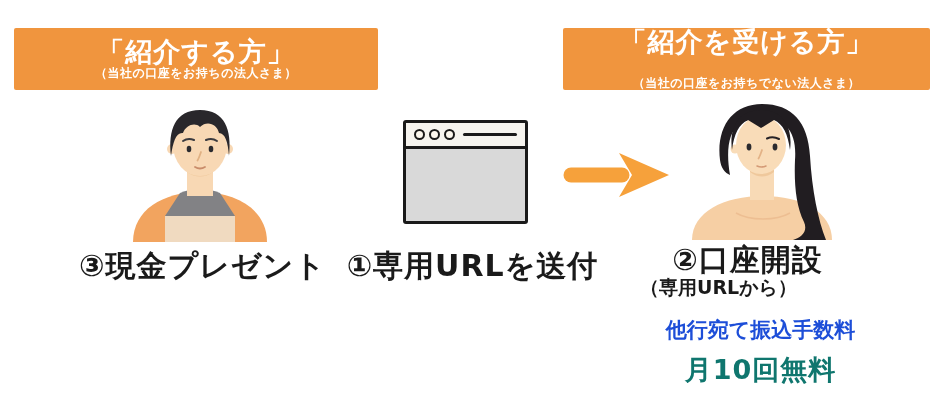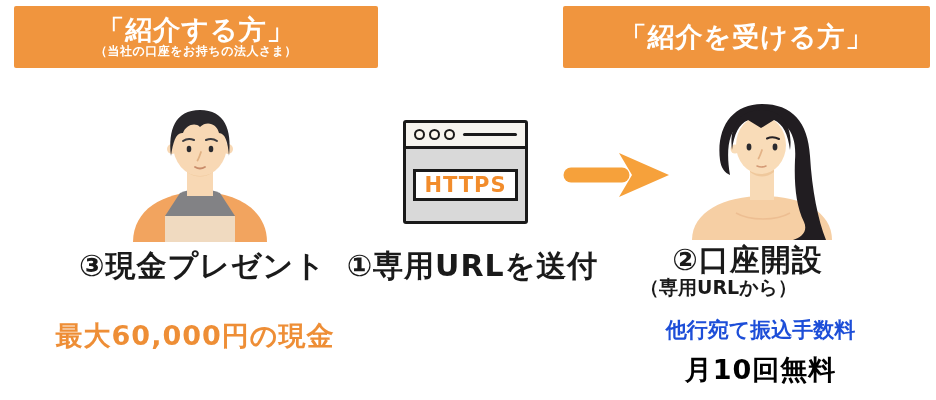--- a/index.html
+++ b/index.html
@@ -1,20 +1,20 @@
 <!DOCTYPE html>
 <html><head>
 <meta charset="utf-8">
 <style>
   * { margin:0; padding:0; box-sizing:border-box; }
   body { background:#fff; font-family:"DejaVu Sans","Liberation Sans",sans-serif; }
   .stage { position:relative; width:936px; height:400px; background:#ffffff; overflow:hidden; }
 
   
-  .banner { position:absolute; top:6px; height:62px; background:#F0953E; color:#fff;
+  .banner { position:absolute; top:28px; height:62px; background:#F0953E; color:#fff;
             display:flex; flex-direction:column; align-items:center; justify-content:center;
             text-align:center; border-radius:2px; }
   .banner-left  { left:14px;  width:364px; }
   .banner-right { left:563px; width:367px;gap:20px; }
   .banner .title    { font-size:27px; font-weight:bold; line-height:1.1; letter-spacing:1px; }
   .banner .subtitle { font-size:12px; font-weight:bold; line-height:1.25; letter-spacing:0.5px; }
 
   
   .avatar { position:absolute; }
   .avatar-man   { left:125px; top:104px; width:150px; height:138px; }
@@ -43,35 +43,36 @@
   .step2-sub { position:absolute; left:640px; top:275px; width:215px; 
                font-size:19px; font-weight:bold; color:#1a1a1a; white-space:nowrap; }
 
   
   .benefit-left { position:absolute; left:40px; top:318px; width:310px; text-align:center;
                   color:#EE8E36; font-weight:bold; font-size:27px; line-height:1.3;
                   letter-spacing:1px; }
   .fee-label { position:absolute; left:628px; top:316px; width:265px; text-align:center;
                color:#1d4ed8; font-weight:bold; font-size:21px; white-space:nowrap; }
   .fee-highlight { position:absolute; left:628px; top:352px; width:265px; text-align:center;
-                   color:#000000; font-weight:bold; font-size:27px; letter-spacing:1px;
+                   color:#0f766e; font-weight:bold; font-size:27px; letter-spacing:1px;
                    white-space:nowrap; }
 </style>
 </head>
 <body>
 
 <div class="stage">
 
   <div class="banner banner-left">
     <div class="title">「紹介する方」</div>
     <div class="subtitle">（当社の口座をお持ちの法人さま）</div>
   </div>
 
   <div class="banner banner-right">
     <div class="title">「紹介を受ける方」</div>
+    <div class="subtitle">（当社の口座をお持ちでない法人さま）</div>
   </div>
 
   <svg class="avatar avatar-man" viewBox="0 0 150 138" aria-hidden="true">
     <path d="M8,138 C8,106 38,88 75,88 C112,88 142,106 142,138 Z" fill="#F2A45F"></path>
     <rect x="40" y="112" width="70" height="26" fill="#F0DAC0"></rect>
     <path d="M40,112 L55,89 C61,86.5 68,85 75,85 C82,85 89,86.5 95,89 L110,112 Z" fill="#828285"></path>
     <rect x="62" y="58" width="26" height="34" fill="#F8D8B4"></rect>
     <path d="M62,58 L88,58 L88,68 C80,74 70,74 62,68 Z" fill="#EFC89C"></path>
     <circle cx="47" cy="45" r="5" fill="#F8D8B4"></circle>
     <circle cx="103" cy="45" r="5" fill="#F8D8B4"></circle>
@@ -84,23 +85,20 @@
     <path d="M76,48 Q74,54 72.5,56.5" stroke="#E0B183" stroke-width="1.8" fill="none" stroke-linecap="round"></path>
     <path d="M70,63 Q75,66 80,63" stroke="#C98C6A" stroke-width="1.8" fill="none" stroke-linecap="round"></path>
   </svg>
 
   <div class="browser">
     <div class="browser-top">
       <span class="browser-dot"></span>
       <span class="browser-dot"></span>
       <span class="browser-dot"></span>
       <span class="browser-line"></span>
-    </div>
-    <div class="browser-body">
-      <div class="https-box">HTTPS</div>
     </div>
   </div>
 
   <svg class="arrow" viewBox="0 0 112 46" aria-hidden="true">
     <line x1="9" y1="23" x2="60" y2="23" stroke="#F6A13B" stroke-width="15" stroke-linecap="round"></line>
     <path d="M57,1 L107,23 L57,45 L70,23 Z" fill="#F6A13B"></path>
   </svg>
 
   <svg class="avatar avatar-woman" viewBox="0 0 165 140" aria-hidden="true">
     <path d="M12,140 C12,112 44,96 83,96 C122,96 152,112 152,140 Z" fill="#F6CFA4"></path>
@@ -119,18 +117,17 @@
     <path d="M82,50 Q80,56 78.5,58.5" stroke="#E3B286" stroke-width="1.8" fill="none" stroke-linecap="round"></path>
     <path d="M77,66 Q81.5,68 86,66" stroke="#D49A76" stroke-width="1.6" fill="none" stroke-linecap="round"></path>
   </svg>
 
   <div class="step-label step3">③現金プレゼント</div>
   <div class="step-label step2">②口座開設</div>
   <div class="step-label step1">①専用URLを送付</div>
   <div class="step2-sub">（専用URLから）</div>
 
   <div class="benefit-left">
-    <div>最大60,000円の現金</div>
   </div>
   <div class="fee-label">他行宛て振込手数料</div>
   <div class="fee-highlight">月10回無料</div>
 
 </div>
 
 </body></html>

